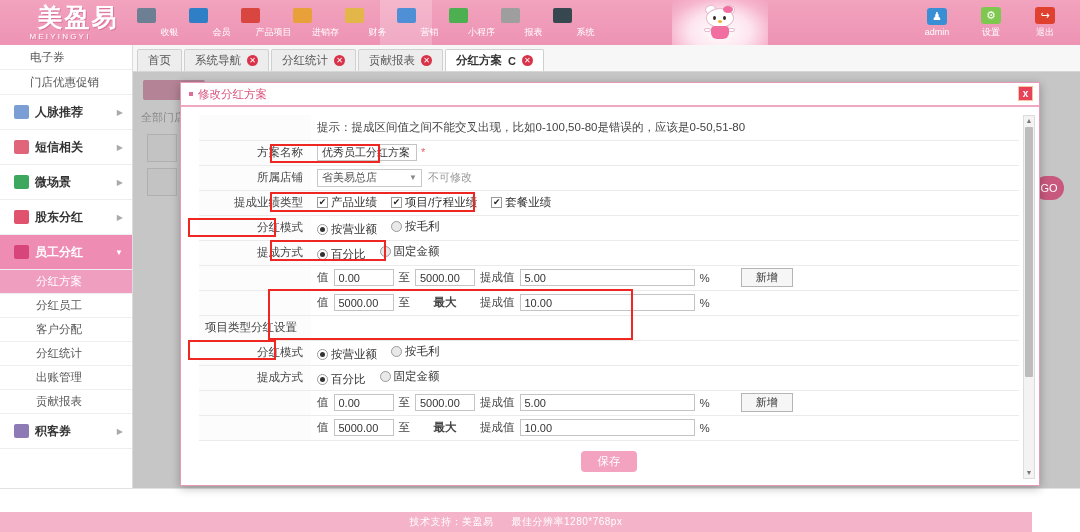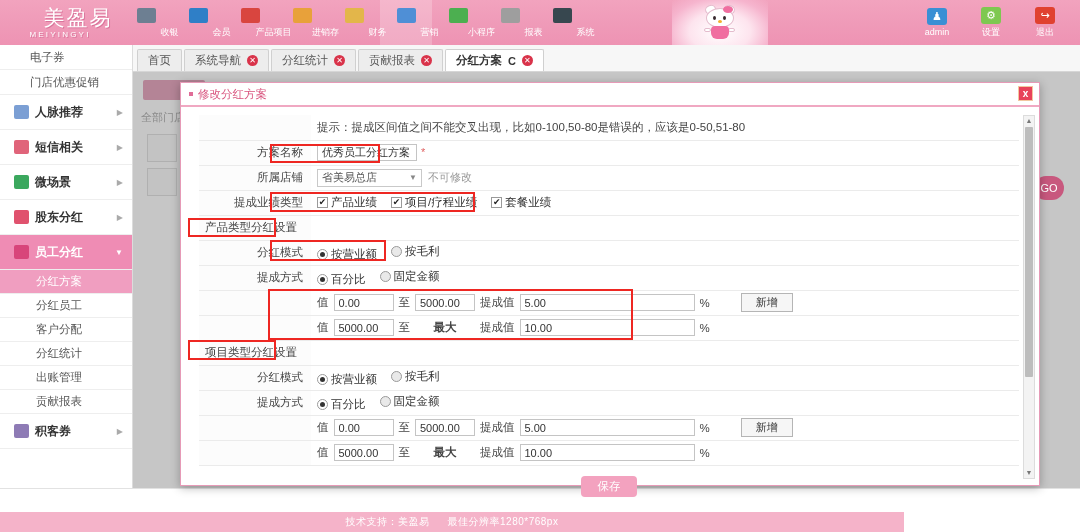--- a/index.html
+++ b/index.html
@@ -16,21 +16,21 @@
     position: absolute; left: 0; top: 0; width: 1080px; height: 45px;
     background: linear-gradient(180deg, #f2a3be 0%, #ef9ab8 55%, #ee93b3 100%);
     display: flex; align-items: stretch;
   }
   .logo {
     width: 120px; display: flex; flex-direction: column;
     align-items: center; justify-content: center;
     color: #fff; line-height: 1;
   }
   .logo .cn {
-    font-size: 21px; font-weight: normal; letter-spacing: 2px;
+    font-size: 25px; font-weight: bold; letter-spacing: 2px;
     text-shadow: 1px 1px 0 #d9759b;
     margin-left: 36px;
   }
   .logo .en {
     font-size: 8px; letter-spacing: 2.2px; margin-top: 3px;
     text-shadow: 1px 1px 0 #d9759b;
   }
   .navitems { display: flex; align-items: stretch; }
   .navitem {
     width: 52px; display: flex; flex-direction: column;
@@ -228,21 +228,21 @@
   .mscroll .thumb {
     position: absolute; left: 1px; top: 11px; width: 8px; height: 250px;
     background: #bdbdbd; border-radius: 1px;
   }
 
   
   .ann { position: absolute; border: 2px solid #ee2722; pointer-events: none; z-index: 20; }
 
   
   .footer {
-    position: absolute; left: 0; bottom: 0; width: 904px; height: 20px;
+    position: absolute; left: 0; bottom: 0; width: 1032px; height: 20px;
     background: #f5b3c9; display: flex; align-items: center; justify-content: center;
     font-size: 10px; color: #ffffff; letter-spacing: .5px; gap: 18px;
   }
   .statusgap { position:absolute; left:0; top:488px; width:1080px; height:24px; background:#ffffff; border-top:1px solid #e2e2e2;}
 </style>
 </head>
 <body>
 
 <div id="app">
 
@@ -457,24 +457,20 @@
               <td class="fld" colspan="2"><span class="chk">
                   <span class="cbox">✔</span>
                   <span>产品业绩</span>
                 </span><span class="chk">
                   <span class="cbox">✔</span>
                   <span>项目/疗程业绩</span>
                 </span><span class="chk">
                   <span class="cbox">✔</span>
                   <span>套餐业绩</span>
                 </span></td>
-            </tr>
-            <tr>
-              <td class="sec-lbl">产品类型分红设置</td>
-              <td colspan="2"></td>
             </tr>
             <tr>
               <td class="lbl">分红模式</td>
               <td class="fld" colspan="2"><span class="rad">
                   <span class="rbox">
                     <i></i>
                   </span>
                   <span>按营业额</span>
                 </span><span class="rad">
                   <span class="rbox off"></span>

